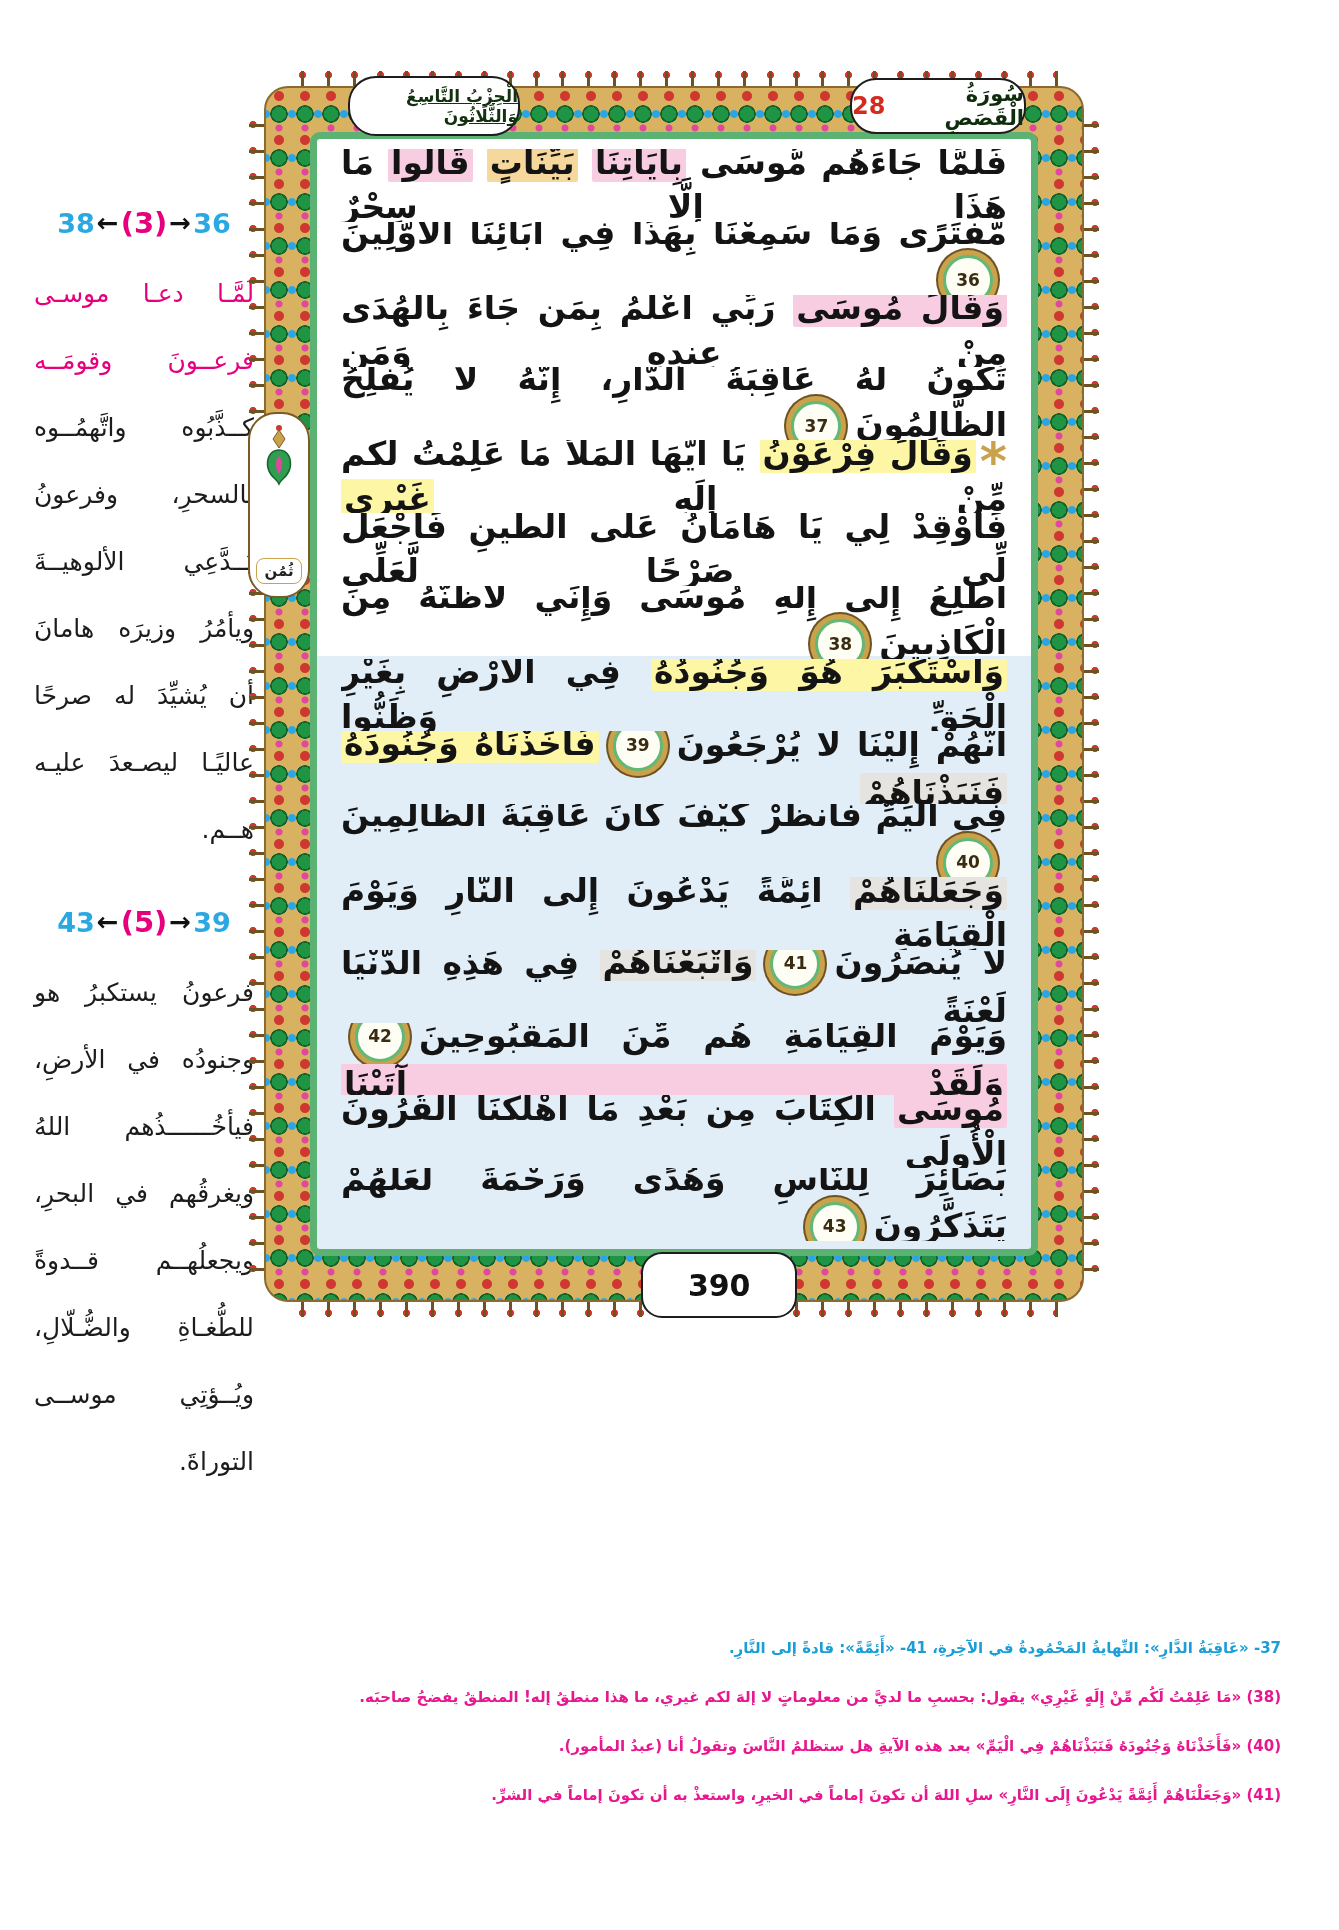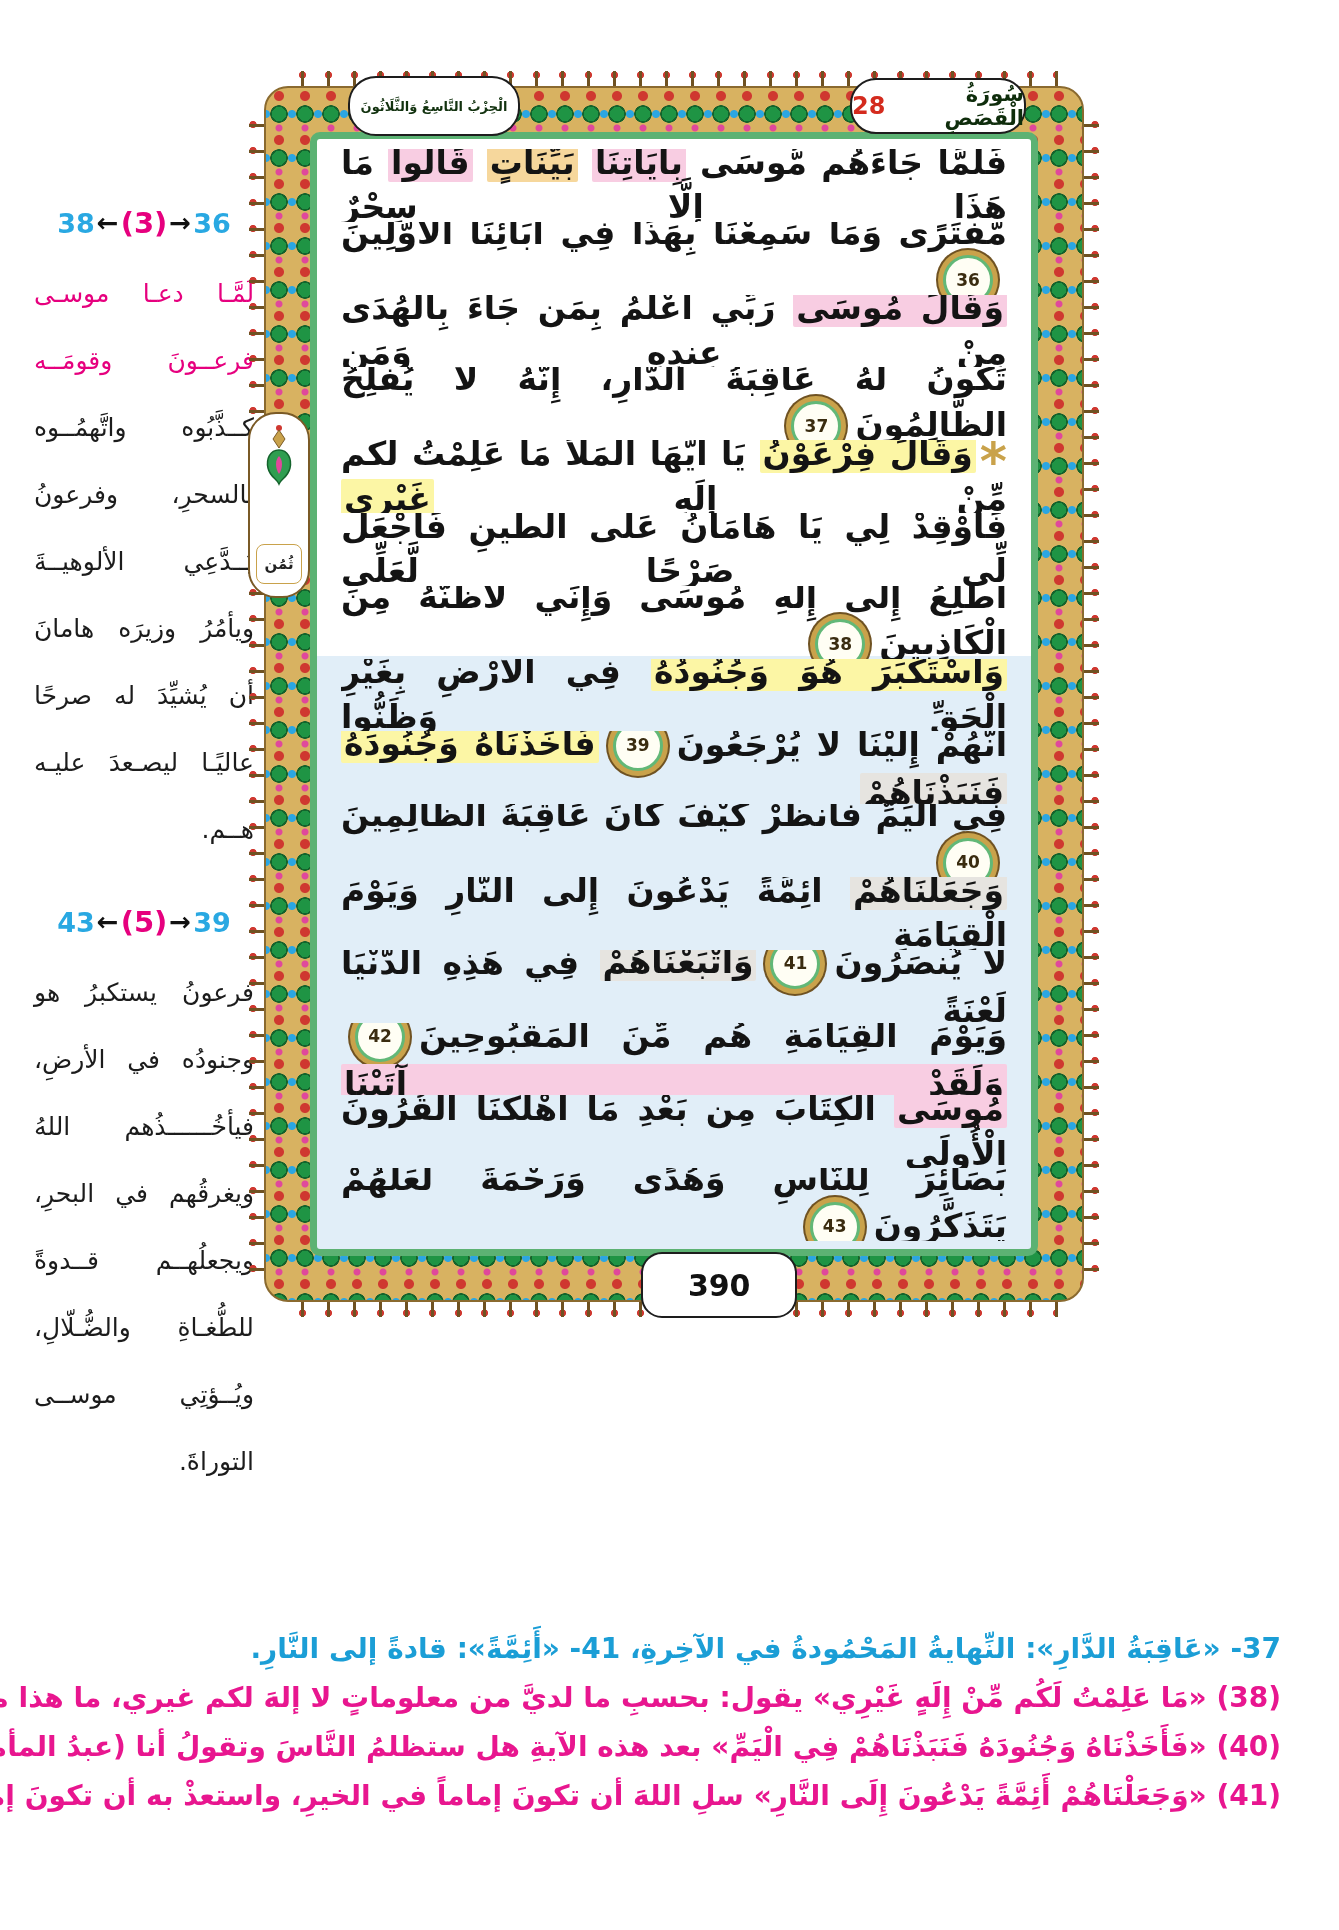--- a/index.html
+++ b/index.html
@@ -58,38 +58,38 @@
          width:44px;height:44px;border-radius:50%;background:#fffef4;
          border:3px solid #62b877;box-shadow:0 0 0 5px #c9a24b,0 0 0 7px #6f5222;
          font-size:17px;font-weight:bold;color:#3a2c10;margin:0 14px;vertical-align:middle;}
   .star{color:#c9a24b;font-size:52px;font-weight:bold;vertical-align:-14px;line-height:0;padding-left:4px;}
 
   
   .cartouche{position:absolute;background:#ffffff;border:2.5px solid #1d1d1d;
              display:flex;align-items:center;justify-content:center;gap:8px;
              font-weight:bold;z-index:4;}
   .hizb{left:84px;top:-10px;width:168px;height:56px;border-radius:28px;
-        font-size:13px;color:#12320f;direction:rtl;}
+        font-size:17px;color:#12320f;direction:rtl;text-decoration:underline;}
   .surah{right:58px;top:-8px;width:172px;height:52px;border-radius:26px;
          font-size:21px;color:#0f2d0c;direction:rtl;}
   .surah .num{color:#d42b1e;font-size:24px;}
   .pageno{left:46%;bottom:-16px;width:152px;height:62px;border-radius:21px;
           font-size:30px;color:#111;}
 
   
   .thumn{position:absolute;left:-16px;top:326px;width:58px;height:160px;
          background:#fff;border:2px solid #7a5a26;border-radius:28px;z-index:4;
          display:flex;flex-direction:column;align-items:center;
          justify-content:space-between;padding:10px 0 12px 0;}
-  .thumn-label{border:1.5px solid #c9a24b;border-radius:8px;padding:10px 7px;
+  .thumn-label{border:1.5px solid #c9a24b;border-radius:8px;padding:3px 7px;
                font-size:15px;font-weight:bold;color:#222;}
 
   
   .footnotes{position:absolute;left:66px;right:58px;top:1624px;direction:rtl;}
-  .fn{font-size:28px;font-weight:bold;line-height:49px;text-align:right;white-space:nowrap;}
+  .fn{font-size:15px;font-weight:bold;line-height:49px;text-align:right;white-space:nowrap;}
   .fn-blue{color:#1b9ed6;}
   .fn-magenta{color:#e8168f;}
 </style>
 </head>
 <body>
 
 <div class="pageRoot">
 
   <aside class="margin" id="margin">
       <div class="m-head">

